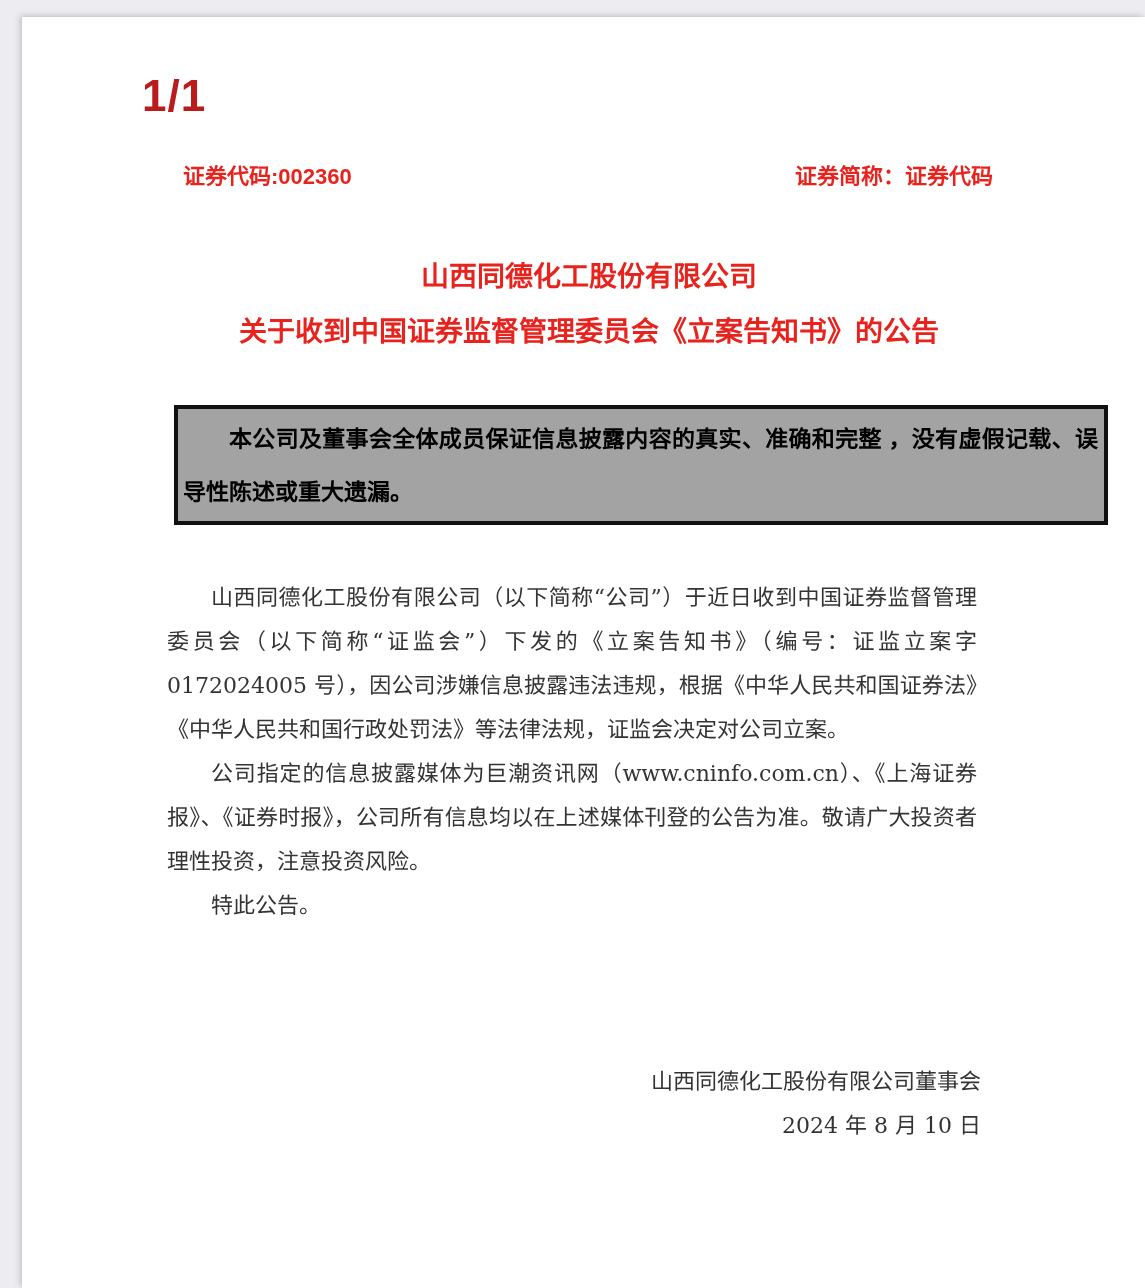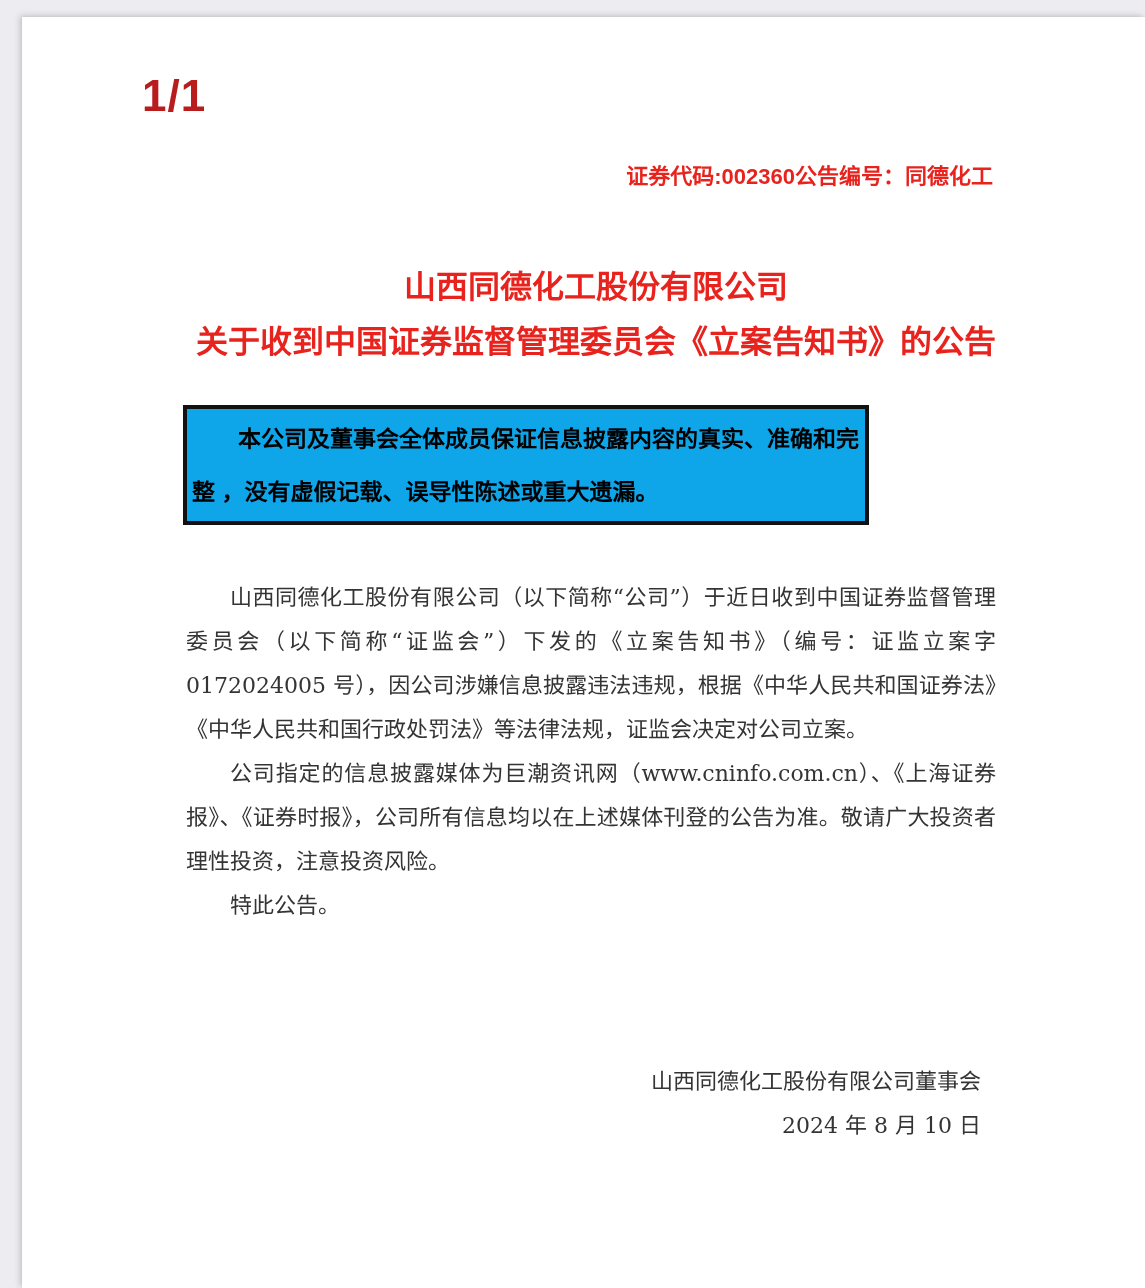--- a/index.html
+++ b/index.html
@@ -35,65 +35,65 @@
     color: #b91c1c;
     letter-spacing: 1px;
     font-family: "Liberation Sans", sans-serif;
   }
   .doc-header {
     position: absolute;
     left: 161px;
     top: 141px;
     width: 810px;
     display: flex;
-    justify-content: flex-end;
+    justify-content: space-between;
     align-items: baseline;
     font-size: 22px;
     font-weight: bold;
     color: #e8231d;
     font-family: "Liberation Sans", sans-serif;
     white-space: nowrap;
   }
   .title, .subtitle {
     position: absolute;
     left: 161px;
     width: 810px;
-    margin: 8px;
+    margin: 1px;
     text-align: center;
-    font-size: 32px;
+    font-size: 28px;
     font-weight: bold;
     color: #e8231d;
     font-family: "Liberation Sans", sans-serif;
     white-space: nowrap;
   }
   .title    { top: 236px; }
   .subtitle { top: 291px; }
   .statement-box {
     position: absolute;
-    left: 161px;
+    left: 152px;
     top: 388px;
-    width: 686px;
+    width: 934px;
     box-sizing: border-box;
     border: 4px solid #111111;
     padding: 4px 6px 2px 5px;
-    background: #0ea5e9;
+    background: #a3a3a3;
   }
   .statement-box p {
     margin: 0;
     font-size: 23px;
     font-weight: bold;
     color: #000000;
     line-height: 53px;
     text-indent: 2em;
     text-align: justify;
     font-family: "Liberation Sans", sans-serif;
   }
   .doc-body {
     position: absolute;
-    left: 164px;
+    left: 145px;
     top: 559px;
     width: 810px;
     font-family: "DejaVu Serif", "Liberation Serif", serif;
     font-size: 22px;
     color: #343434;
     line-height: 44px;
     text-align: justify;
   }
   .doc-body p {
     margin: 0;
@@ -118,21 +118,21 @@
 </head>
 <body>
 
 <div class="viewer">
   <div class="page">
 
     <div class="page-num">1/1</div>
 
     <div class="doc-header">
       <span>证券代码:002360</span>
-      <span>公告编号：同德化工</span>
+      <span>证券简称：证券代码</span>
     </div>
 
     <h1 class="title">山西同德化工股份有限公司</h1>
 
     <h2 class="subtitle">关于收到中国证券监督管理委员会《立案告知书》的公告</h2>
 
     <div class="statement-box">
       <p>本公司及董事会全体成员保证信息披露内容的真实、准确和完整 ，没有虚假记载、误导性陈述或重大遗漏。</p>
     </div>
 

